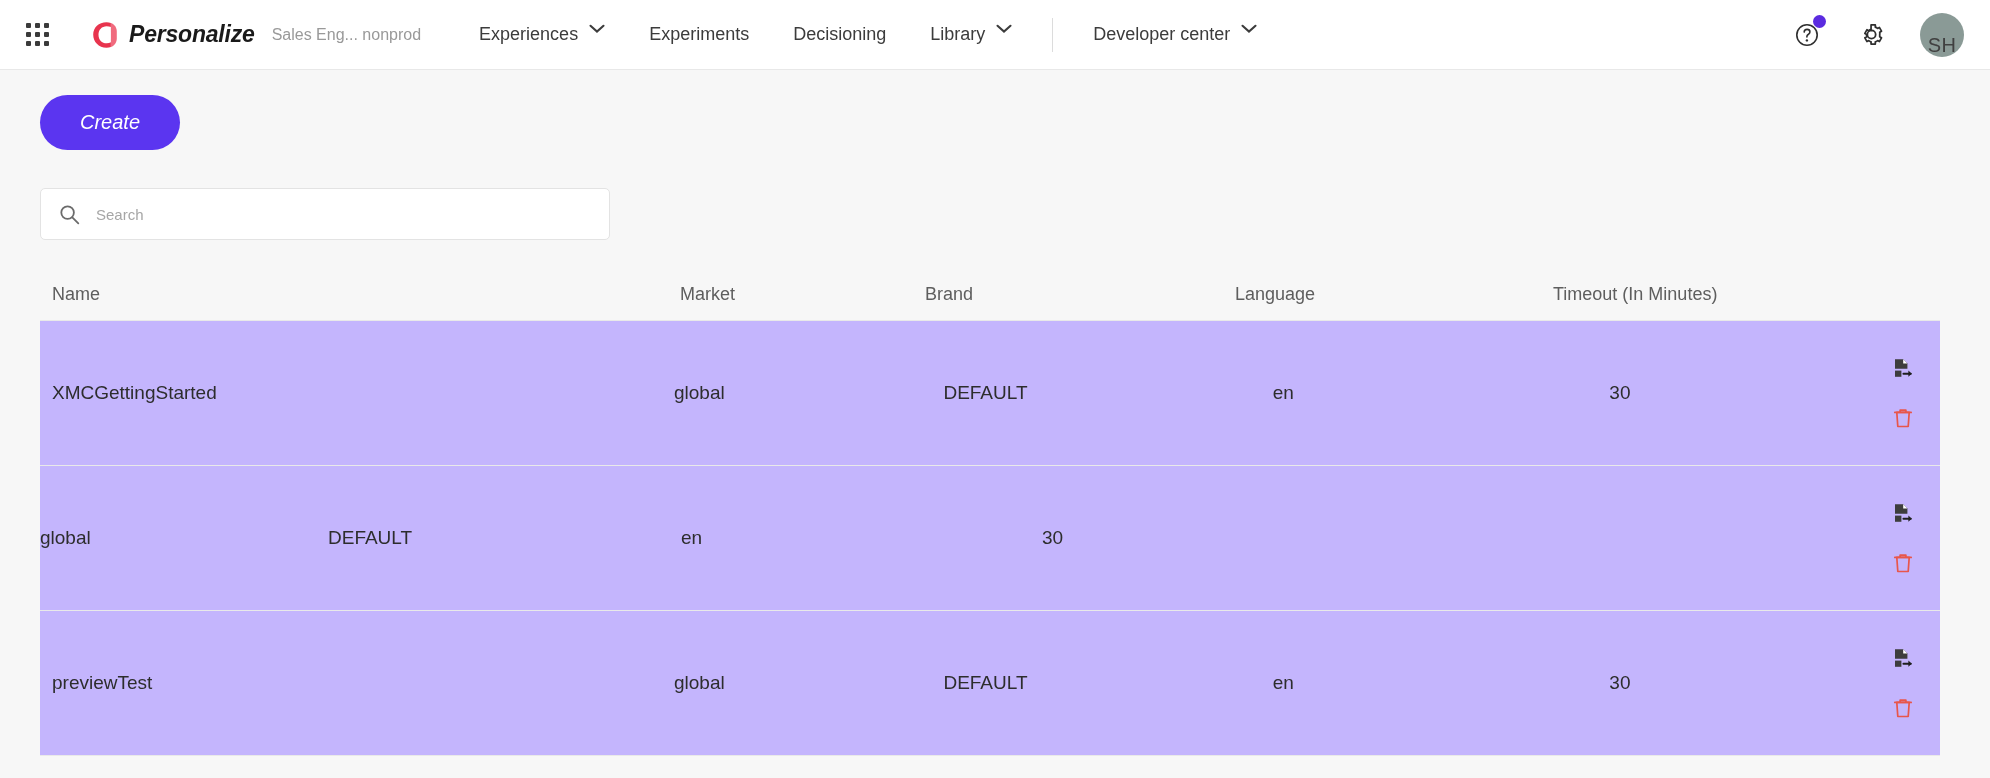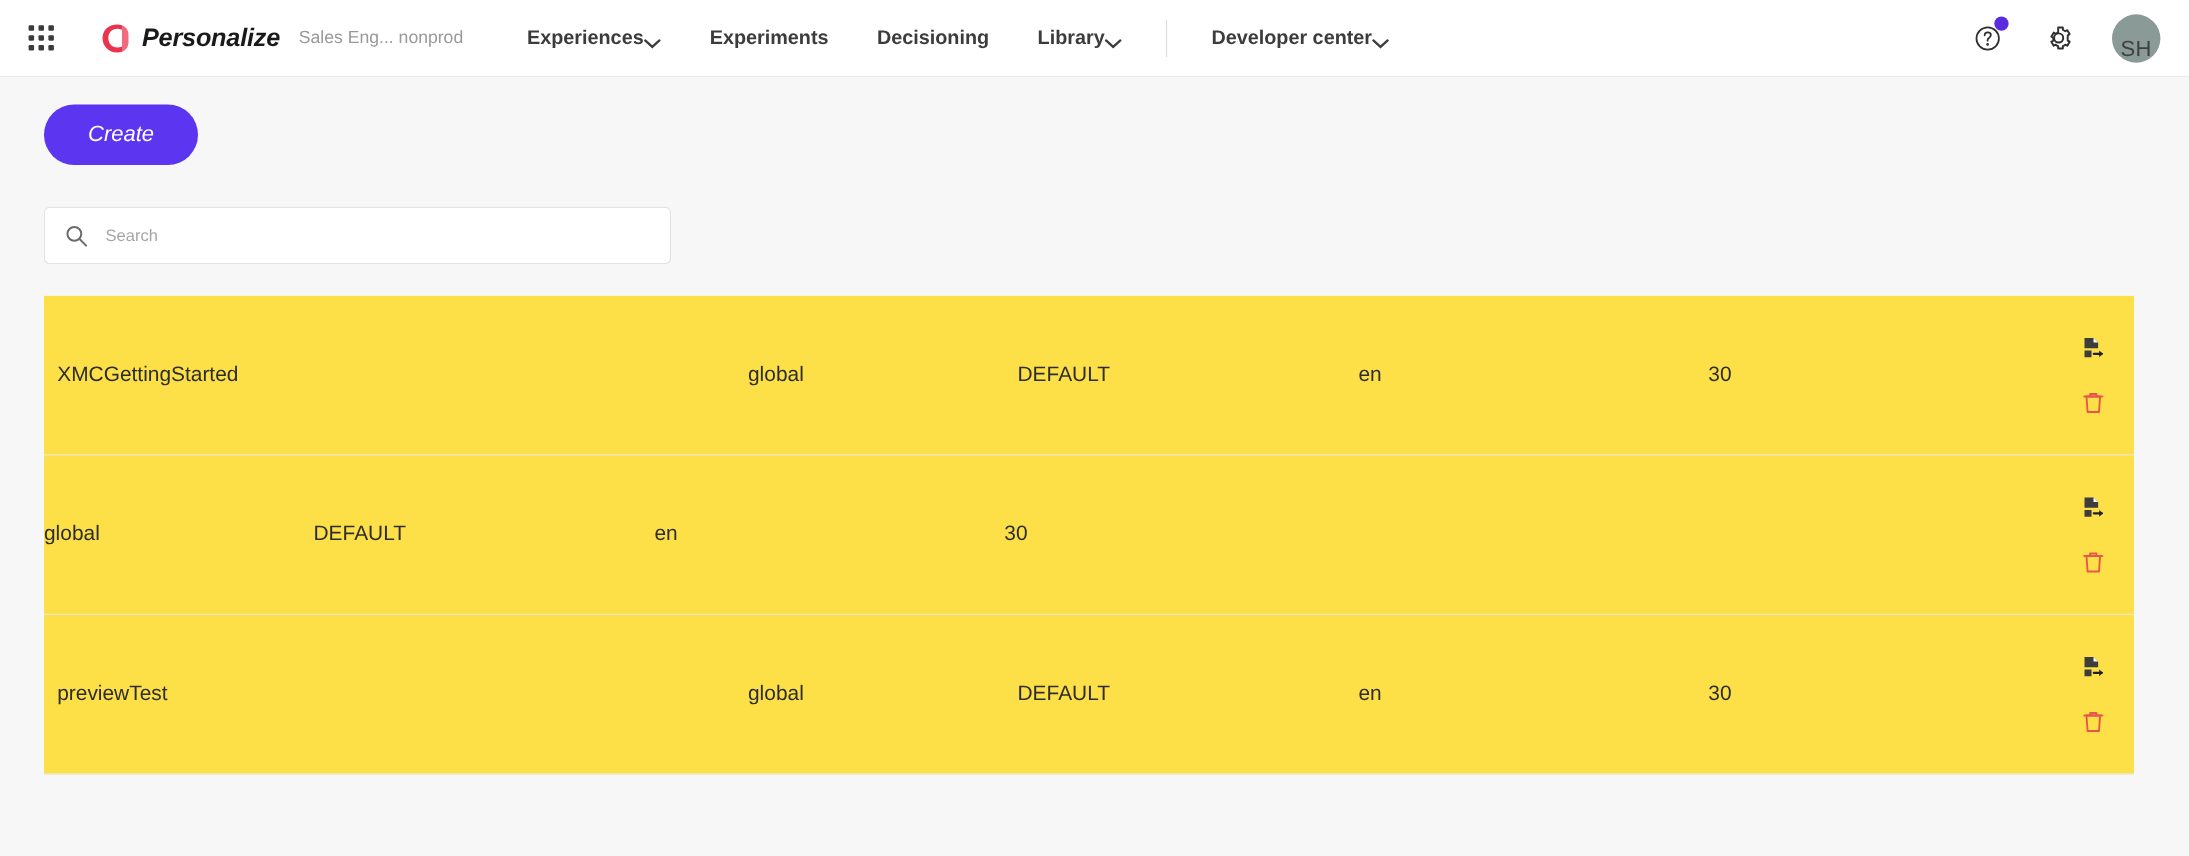--- a/index.html
+++ b/index.html
@@ -44,24 +44,24 @@
     font-size: 23px; font-weight: bold; color: #1a1a1a; letter-spacing: -0.2px;
     white-space: nowrap;
   }
   .tenant {
     margin-left: 17px; font-size: 16px; color: #999999; white-space: nowrap;
     flex: 0 0 auto;
   }
 
   .nav { display: flex; align-items: center; margin-left: 36px; flex: 0 0 auto; }
   .nav-item {
-    display: flex; align-items: flex-end; 
+    display: flex; align-items: flex-start; gap: 11px;
     padding: 10px 22px;
     font-size: 18px; color: #3c3c3c; white-space: nowrap;
-    cursor: pointer; border-radius: 4px; font-weight: bold;
+    cursor: pointer; border-radius: 4px;
   }
   .caret { display: block; flex: 0 0 auto; }
   .nav-sep {
     width: 1px; height: 34px; background: #dcdcdc; margin: 0 18px;
     flex: 0 0 auto;
   }
 
   .topbar-right {
     margin-left: auto; display: flex; align-items: center; gap: 26px;
     flex: 0 0 auto;
@@ -115,21 +115,21 @@
   .search-box input::placeholder { color: #a6a6a6; }
 
   
   .table { margin-top: 29px; width: 1900px; }
   .trow {
     display: flex; align-items: center;
     border-bottom: 1px solid #e9e9e9;
   }
   .thead { height: 52px; }
   .thead .cell { font-size: 18px; color: #5e5e5e; }
-  .tbody-row { height: 145px; background: #fde047; }
+  .tbody-row { height: 145px; background: #c4b5fd; gap: 43px; }
   .cell { font-size: 19px; color: #2d2d2d; padding-right: 12px; }
   .c-name    { width: 640px; padding-left: 12px; }
   .c-market  { width: 245px; }
   .c-brand   { width: 310px; }
   .c-lang    { width: 318px; }
   .c-timeout { width: 255px; }
   .c-actions {
     flex: 1; display: flex; flex-direction: column;
     align-items: flex-end; gap: 20px; padding-right: 22px;
   }
@@ -238,20 +238,28 @@
       <svg width="21" height="21" viewBox="0 0 21 21">
         <circle cx="8.6" cy="8.6" r="6.3" fill="none" stroke="#6b6b6b" stroke-width="1.8"></circle>
         <path d="M13.3 13.3l6 6" stroke="#6b6b6b" stroke-width="1.8" stroke-linecap="round"></path>
       </svg>
       <input type="text" placeholder="Search" style="">
     </div>
   </div>
 
   <div class="table">
 
+    <div class="trow thead">
+      <div class="cell c-name">Name</div>
+      <div class="cell c-market">Market</div>
+      <div class="cell c-brand">Brand</div>
+      <div class="cell c-lang">Language</div>
+      <div class="cell c-timeout">Timeout (In Minutes)</div>
+      <div class="cell c-actions"></div>
+    </div>
 
     <div class="trow tbody-row">
       <div class="cell c-name">XMCGettingStarted</div>
       <div class="cell c-market">global</div>
       <div class="cell c-brand">DEFAULT</div>
       <div class="cell c-lang">en</div>
       <div class="cell c-timeout">30</div>
       <div class="cell c-actions">
         <button class="act-btn">
           <svg width="22" height="22" viewBox="0 0 22 22">

